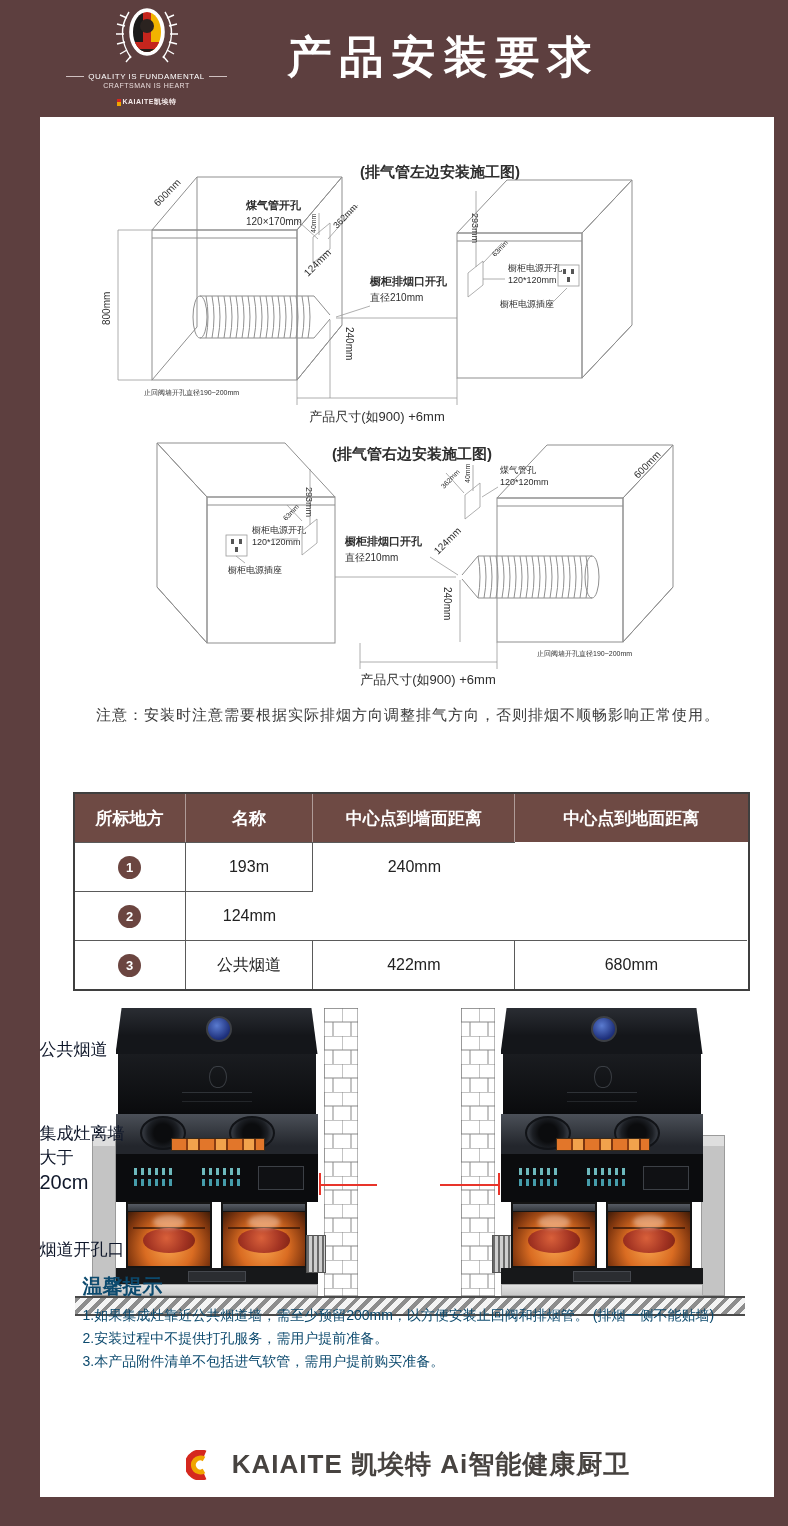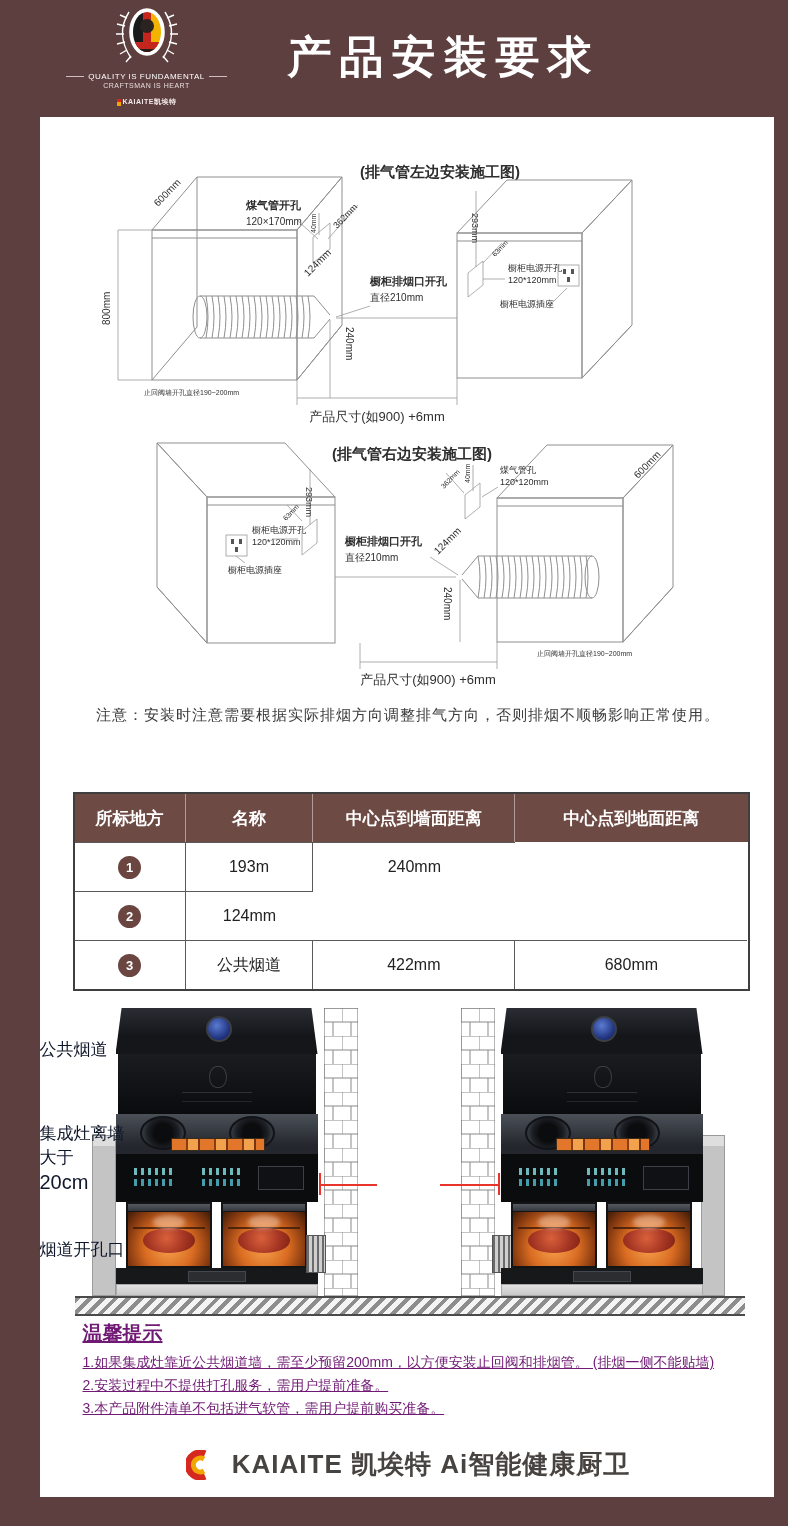--- a/index.html
+++ b/index.html
@@ -79,21 +79,21 @@
   .duct{position:absolute;top:235px;width:20px;height:38px;border:1px solid #555;box-sizing:border-box;
         background:repeating-linear-gradient(90deg,#6a6a6a 0 2px,#cfcfcf 2px 5px);}
   .ins-label{position:absolute;left:0;width:100%;color:#0f172a;font-size:17px;}
   .lbl-gap{top:122px;line-height:24px;}
   .lbl-gap .big{font-size:20px;}
   .redline{position:absolute;height:0;border-top:2px solid #e8342a;top:184px;}
   .redtick{position:absolute;width:0;border-left:2px solid #e8342a;height:22px;top:173px;}
   .floor{position:absolute;left:35px;top:296px;width:670px;height:20px;border-top:2px solid #4a4a4a;border-bottom:2px solid #4a4a4a;
          background:repeating-linear-gradient(135deg,#8d8d8d 0 4px,#f4f4f4 4px 9px);box-sizing:border-box;}
   
-  .tips{position:absolute;left:43px;top:1203px;width:660px;color:#701a75;text-decoration:underline;}
+  .tips{position:absolute;left:43px;top:1156px;width:660px;color:#0c4a6e;}
   .tips-title{font-size:20px;font-weight:bold;margin-bottom:6px;}
   .tip-item{font-size:14px;line-height:1.42;margin-bottom:3px;}
   
   .footer{position:absolute;left:0;top:1330px;width:100%;display:flex;align-items:center;justify-content:center;gap:22px;
           color:#474340;font-weight:bold;font-size:26px;letter-spacing:1px;}
   .footer .mark{display:flex;align-items:center;}
 </style>
 </head>
 <body>
 

